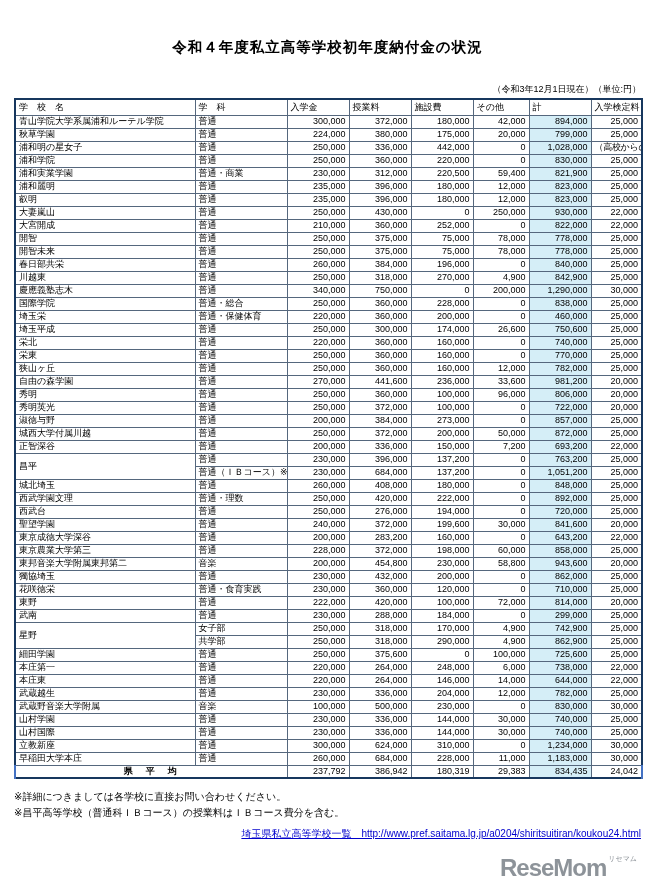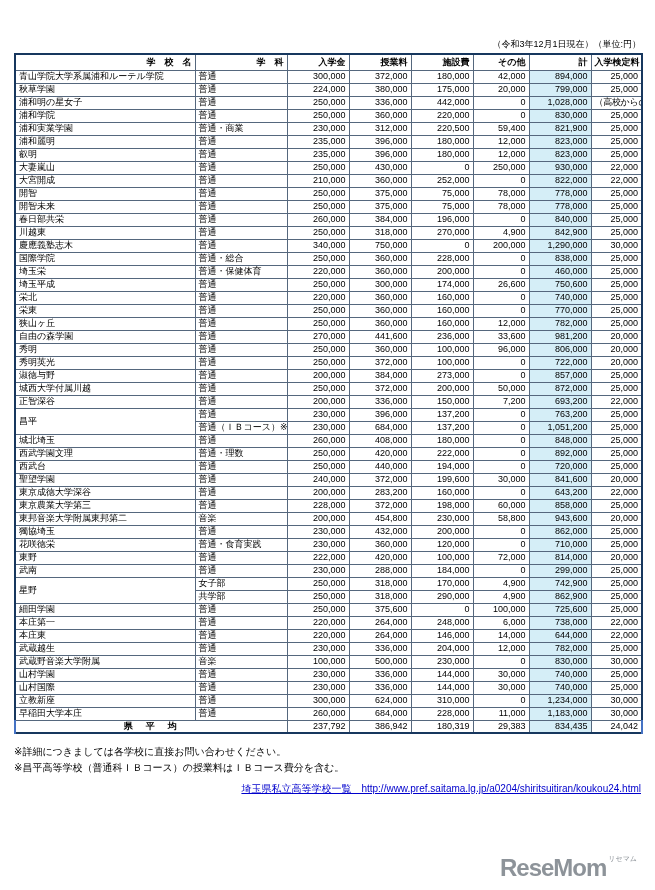--- a/index.html
+++ b/index.html
@@ -12,21 +12,21 @@
   .page { position:relative; width:655px; height:890px; padding:38px 14px 0 14px; }
   .page-title { font-size:14.5px; font-weight:bold; text-align:center; margin:0 0 26px 0; letter-spacing:1px; }
   .note-right { font-size:9px; text-align:right; margin:0 0 2px 0; }
 
   table.fees { border-collapse:collapse; width:627px; table-layout:fixed; border:2px solid #17375e; }
   table.fees th, table.fees td {
     border:1px solid #55677d;
     font-size:9px; line-height:11px; height:13px;
     padding:0 3px; overflow:hidden; white-space:nowrap;
   }
-  table.fees thead th { height:16px; font-weight:bold; text-align:right; background:#fff;margin-left:8px; }
+  table.fees thead th { height:16px; font-weight:normal; text-align:left; background:#fff;margin-left:8px; }
   td.school { text-align:left; }
   td.dept   { text-align:left; }
   td.num    { text-align:right; }
   .total-col { background:#d5eef7; }
   td.tiny { font-size:6px; text-align:center; padding:0 1px; letter-spacing:-0.3px; }
   tfoot td {
     border-top:2px solid #4472c4; border-bottom:2px solid #4472c4;
     font-size:9px;
   }
   tfoot td.avg-label { text-align:center; font-weight:bold; letter-spacing:2px; border-left:2px solid #4472c4; }
@@ -37,20 +37,21 @@
   .link-line a { color:#0000cc; text-decoration:underline; cursor:pointer; }
 
   .logo { position:absolute; right:18px; bottom:8px; color:#8d9399; }
   .logo-main { font-size:24px; font-weight:bold; letter-spacing:-1px; }
   .logo-sub { font-size:7px; vertical-align:top; margin-left:2px; }
 </style>
 </head>
 <body>
 
 <div class="page">
+  <h1 class="page-title">令和４年度私立高等学校初年度納付金の状況</h1>
   <div class="note-right">（令和3年12月1日現在）（単位:円）</div>
 
   <table class="fees">
     <colgroup>
       <col style="width:180px">
         <col style="width:92px">
         <col style="width:62px">
         <col style="width:62px">
       <col style="width:62px">
         <col style="width:56px">
@@ -366,21 +367,21 @@
           <td class="num">420,000</td>
           <td class="num">222,000</td>
           <td class="num">0</td>
           <td class="num total-col">892,000</td>
           <td class="num">25,000</td>
         </tr>
         <tr>
           <td class="school">西武台</td>
           <td class="dept">普通</td>
           <td class="num">250,000</td>
-          <td class="num">440,000</td>
+          <td class="num">276,000</td>
           <td class="num">194,000</td>
           <td class="num">0</td>
           <td class="num total-col">720,000</td>
           <td class="num">25,000</td>
         </tr>
         <tr>
           <td class="school">聖望学園</td>
           <td class="dept">普通</td>
           <td class="num">240,000</td>
           <td class="num">372,000</td>

